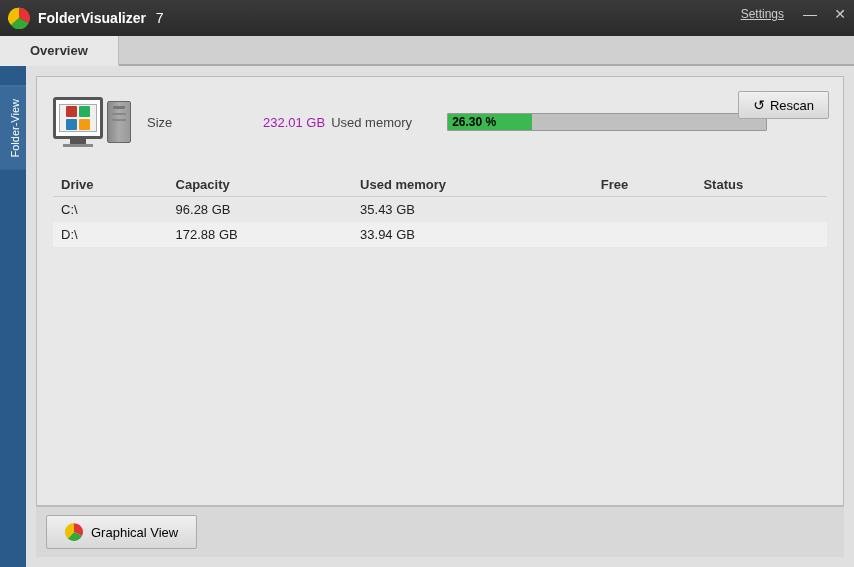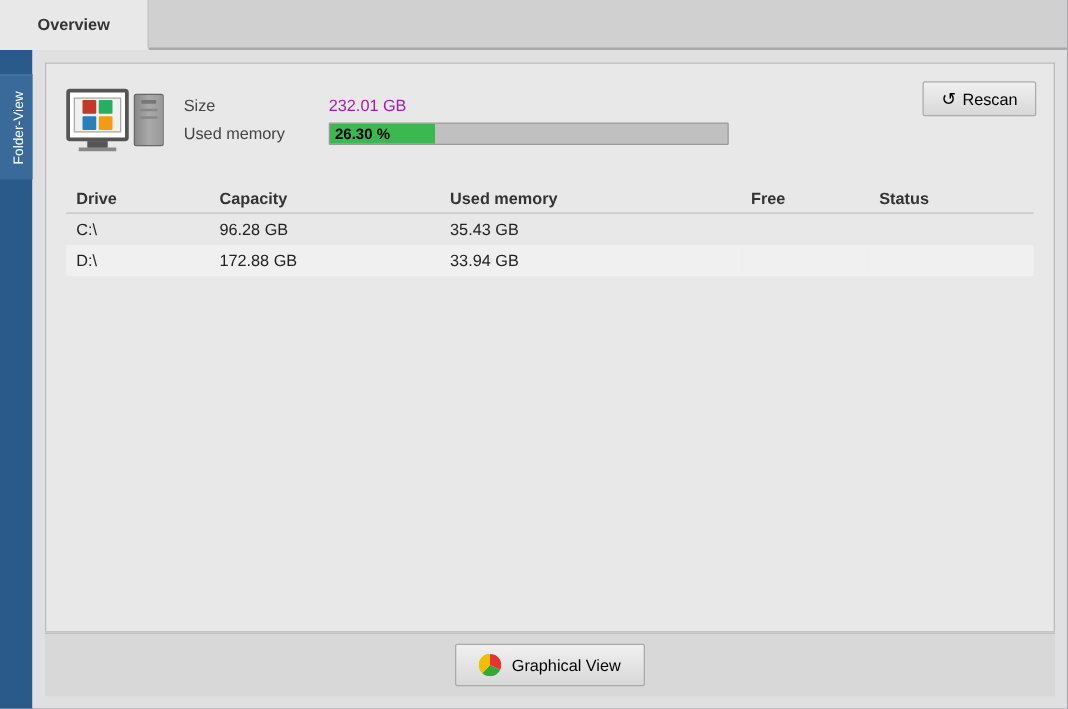--- a/index.html
+++ b/index.html
@@ -72,21 +72,21 @@
       color: #ccc;
       font-size: 14px;
     }
 
     
     .tabbar {
       background: #d0d0d0;
       display: flex;
       border-bottom: 2px solid #aaa;
       flex-shrink: 0;
-      height: 40px;
+      height: 30px;
     }
 
     .tab {
       padding: 8px 30px;
       cursor: pointer;
       font-size: 13px;
       color: #333;
       border-right: 1px solid #bbb;
       display: flex;
       align-items: center;
@@ -220,21 +220,21 @@
       border-radius: 1px;
     }
     .tower-disk {
       width: 14px;
       height: 2px;
       background: #888;
     }
 
     .info-fields {
       display: flex;
-      flex-direction: column;
+      flex-direction: row;
       gap: 6px;
     }
 
     .info-row {
       display: flex;
       align-items: center;
       gap: 16px;
     }
 
     .info-label {
@@ -297,21 +297,21 @@
       color: #222;
     }
 
     .drive-table tr:nth-child(even) td {
       background: #f0f0f0;
     }
 
     
     .bottom-bar {
       display: flex;
-      justify-content: center;
+      justify-content: flex-start;
       padding: 8px 10px;
       background: #d8d8d8;
       border-top: 1px solid #bbb;
       flex-shrink: 0;
     }
 
     .graphical-view-btn {
       background: linear-gradient(to bottom, #f0f0f0, #d8d8d8);
       border: 1px solid #aaa;
       padding: 7px 18px;
@@ -359,20 +359,41 @@
       border-bottom: 1px solid #4a7aaa;
       width: 100%;
       text-align: center;
     }
   </style>
 </head>
 <body>
 
 <div class="window">
 
+  <div class="titlebar">
+
+    <div class="titlebar-logo">
+      <svg viewBox="0 0 22 22" xmlns="http://www.w3.org/2000/svg">
+        <circle cx="11" cy="11" r="10" fill="none" stroke="#888" stroke-width="1"></circle>
+
+        <path d="M11,11 L11,1 A10,10 0 0,1 20.5,16 Z" fill="#e63333"></path>
+        <path d="M11,11 L20.5,16 A10,10 0 0,1 3,18 Z" fill="#33aa33"></path>
+        <path d="M11,11 L3,18 A10,10 0 0,1 11,1 Z" fill="#f0c000"></path>
+      </svg>
+    </div>
+    <span class="titlebar-title">
+      <span>FolderVisualizer</span>
+      <span style="margin-left:6px; font-weight:300;">7</span>
+    </span>
+    <div class="titlebar-controls">
+      <span class="titlebar-settings">Settings</span>
+      <div class="titlebar-btn">—</div>
+      <div class="titlebar-btn close">✕</div>
+    </div>
+  </div>
 
   <div class="tabbar">
     <div class="tab active">Overview</div>
   </div>
 
   <div class="content-wrapper">
 
     <div class="left-tabs">
       <div class="left-tab">Folder-View</div>
     </div>

